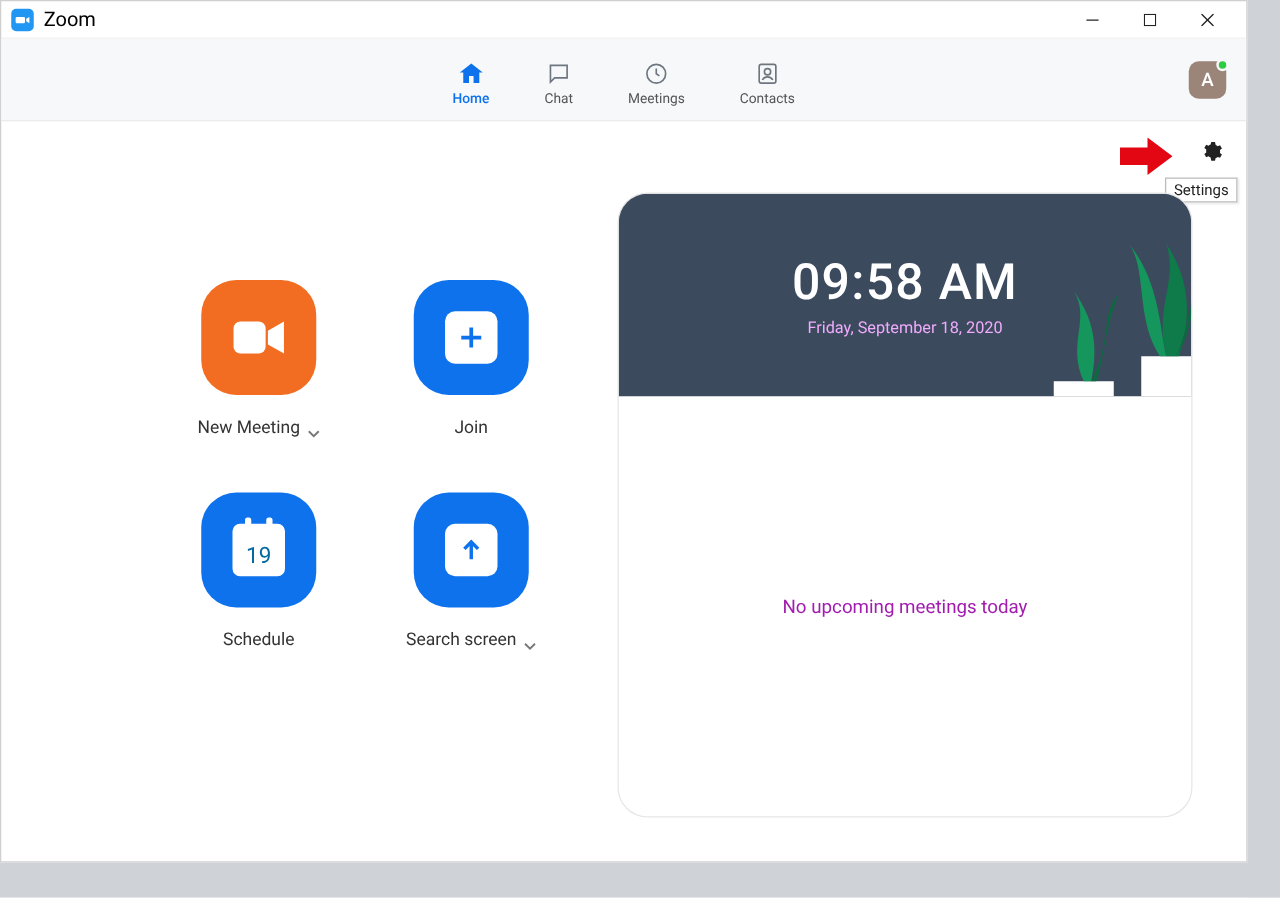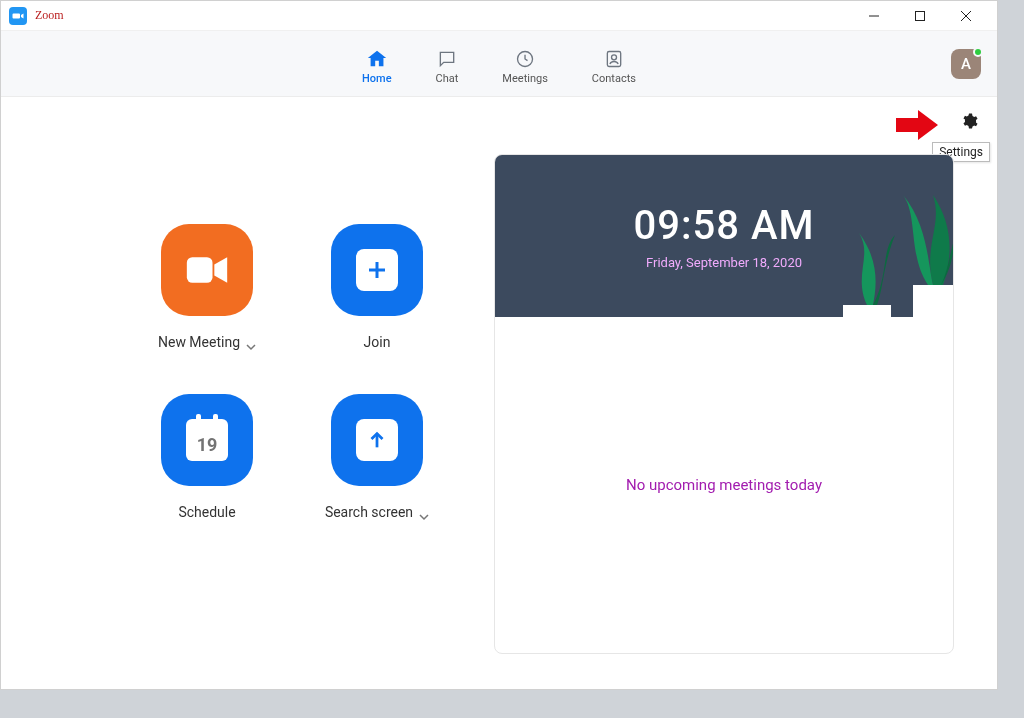--- a/index.html
+++ b/index.html
@@ -1,21 +1,21 @@
 <!DOCTYPE html>
 <html><head>
 <meta charset="utf-8">
 <style>
   * { box-sizing: border-box; margin: 0; padding: 0; font-family: -apple-system, BlinkMacSystemFont, "Segoe UI", Roboto, sans-serif; }
   body { background: #d8dbdf; width: 1024px; height: 718px; overflow: hidden; position: relative; }
   .window { position: absolute; top: 0; left: 0; width: 998px; height: 690px; background: #fff; border: 1px solid #d0d0d0; }
   .titlebar { height: 30px; display: flex; align-items: center; padding: 0 8px; border-bottom: 1px solid #f0f0f0; }
   .titlebar .app-icon { width: 18px; height: 18px; background: #2196f3; border-radius: 4px; margin-right: 8px; display: flex; align-items: center; justify-content: center; }
   .titlebar .app-icon svg { width: 12px; height: 12px; fill: #fff; }
-  .titlebar .title { font-size: 12px; color: #b91c1c; font-family: Liberation Serif, serif; }
+  .titlebar .title { font-size: 16px; color: #000000; }
   .titlebar .spacer { flex: 1; }
   .win-btn { width: 46px; height: 30px; display: flex; align-items: center; justify-content: center; cursor: pointer; }
   .win-btn svg { width: 10px; height: 10px; stroke: #222; stroke-width: 1; fill: none; }
 
   .toolbar { height: 66px; background: #f7f8fa; border-bottom: 1px solid #ececec; display: flex; align-items: center; position: relative; }
   .tabs { position: absolute; left: 50%; transform: translateX(-50%); display: flex; gap: 44px; }
   .tab { display: flex; flex-direction: column; align-items: center; cursor: pointer; padding-top: 6px; }
   .tab .tab-icon { width: 22px; height: 22px; display: flex; align-items: center; justify-content: center; margin-bottom: 2px; }
   .tab .tab-label { font-size: 11px; color: #555; }
   .tab.active .tab-label { color: #0e72ed; font-weight: 500; }
@@ -48,23 +48,23 @@
   .tile-inner-square svg { stroke: #0e72ed; stroke-width: 3; fill: none; }
   .tile-label-row { margin-top: 18px; display: flex; align-items: center; gap: 6px; }
   .tile-label { font-size: 14px; color: #333; }
   .caret { width: 10px; height: 10px; }
   .caret svg { width: 10px; height: 10px; stroke: #777; stroke-width: 1.5; fill: none; }
 
   .calendar-icon-body { width: 42px; height: 42px; background: #fff; border-radius: 6px; position: relative; display: flex; align-items: flex-end; justify-content: center; padding-bottom: 6px; }
   .calendar-icon-body::before, .calendar-icon-body::after { content: ""; position: absolute; top: -5px; width: 5px; height: 10px; background: #fff; border-radius: 2px; }
   .calendar-icon-body::before { left: 10px; }
   .calendar-icon-body::after { right: 10px; }
-  .calendar-icon-body .cal-num { font-size: 18px; font-weight: 700; color: #737373; }
-
-  .panel { position: absolute; top: 56px; left: 492px; width: 460px; height: 500px; border: 1px solid #e6e6e6; border-radius: 8px; overflow: hidden; }
+  .calendar-icon-body .cal-num { font-size: 18px; font-weight: 400; color: #0369a1; }
+
+  .panel { position: absolute; top: 56px; left: 492px; width: 460px; height: 500px; border: 1px solid #e6e6e6; border-radius: 24px; overflow: hidden; }
   .panel-banner { height: 162px; background: #3c4a5e; position: relative; display: flex; flex-direction: column; align-items: center; justify-content: center; color: #fff; }
   .panel-time { font-size: 40px; font-weight: 500; letter-spacing: 1px; }
   .panel-date { font-size: 13px; margin-top: 6px; color: #f0abfc; }
   .plant { position: absolute; right: 0; bottom: 0; width: 120px; height: 162px; overflow: hidden; }
   .plant svg { width: 140px; height: 170px; }
   .panel-body { height: calc(100% - 162px); display: flex; align-items: center; justify-content: center; }
   .panel-body-text { font-size: 15px; color: #a21caf; }
 
   
   .outer-edge { position: absolute; top: 0; right: 0; width: 26px; height: 718px; background: #cfd3d8; }

